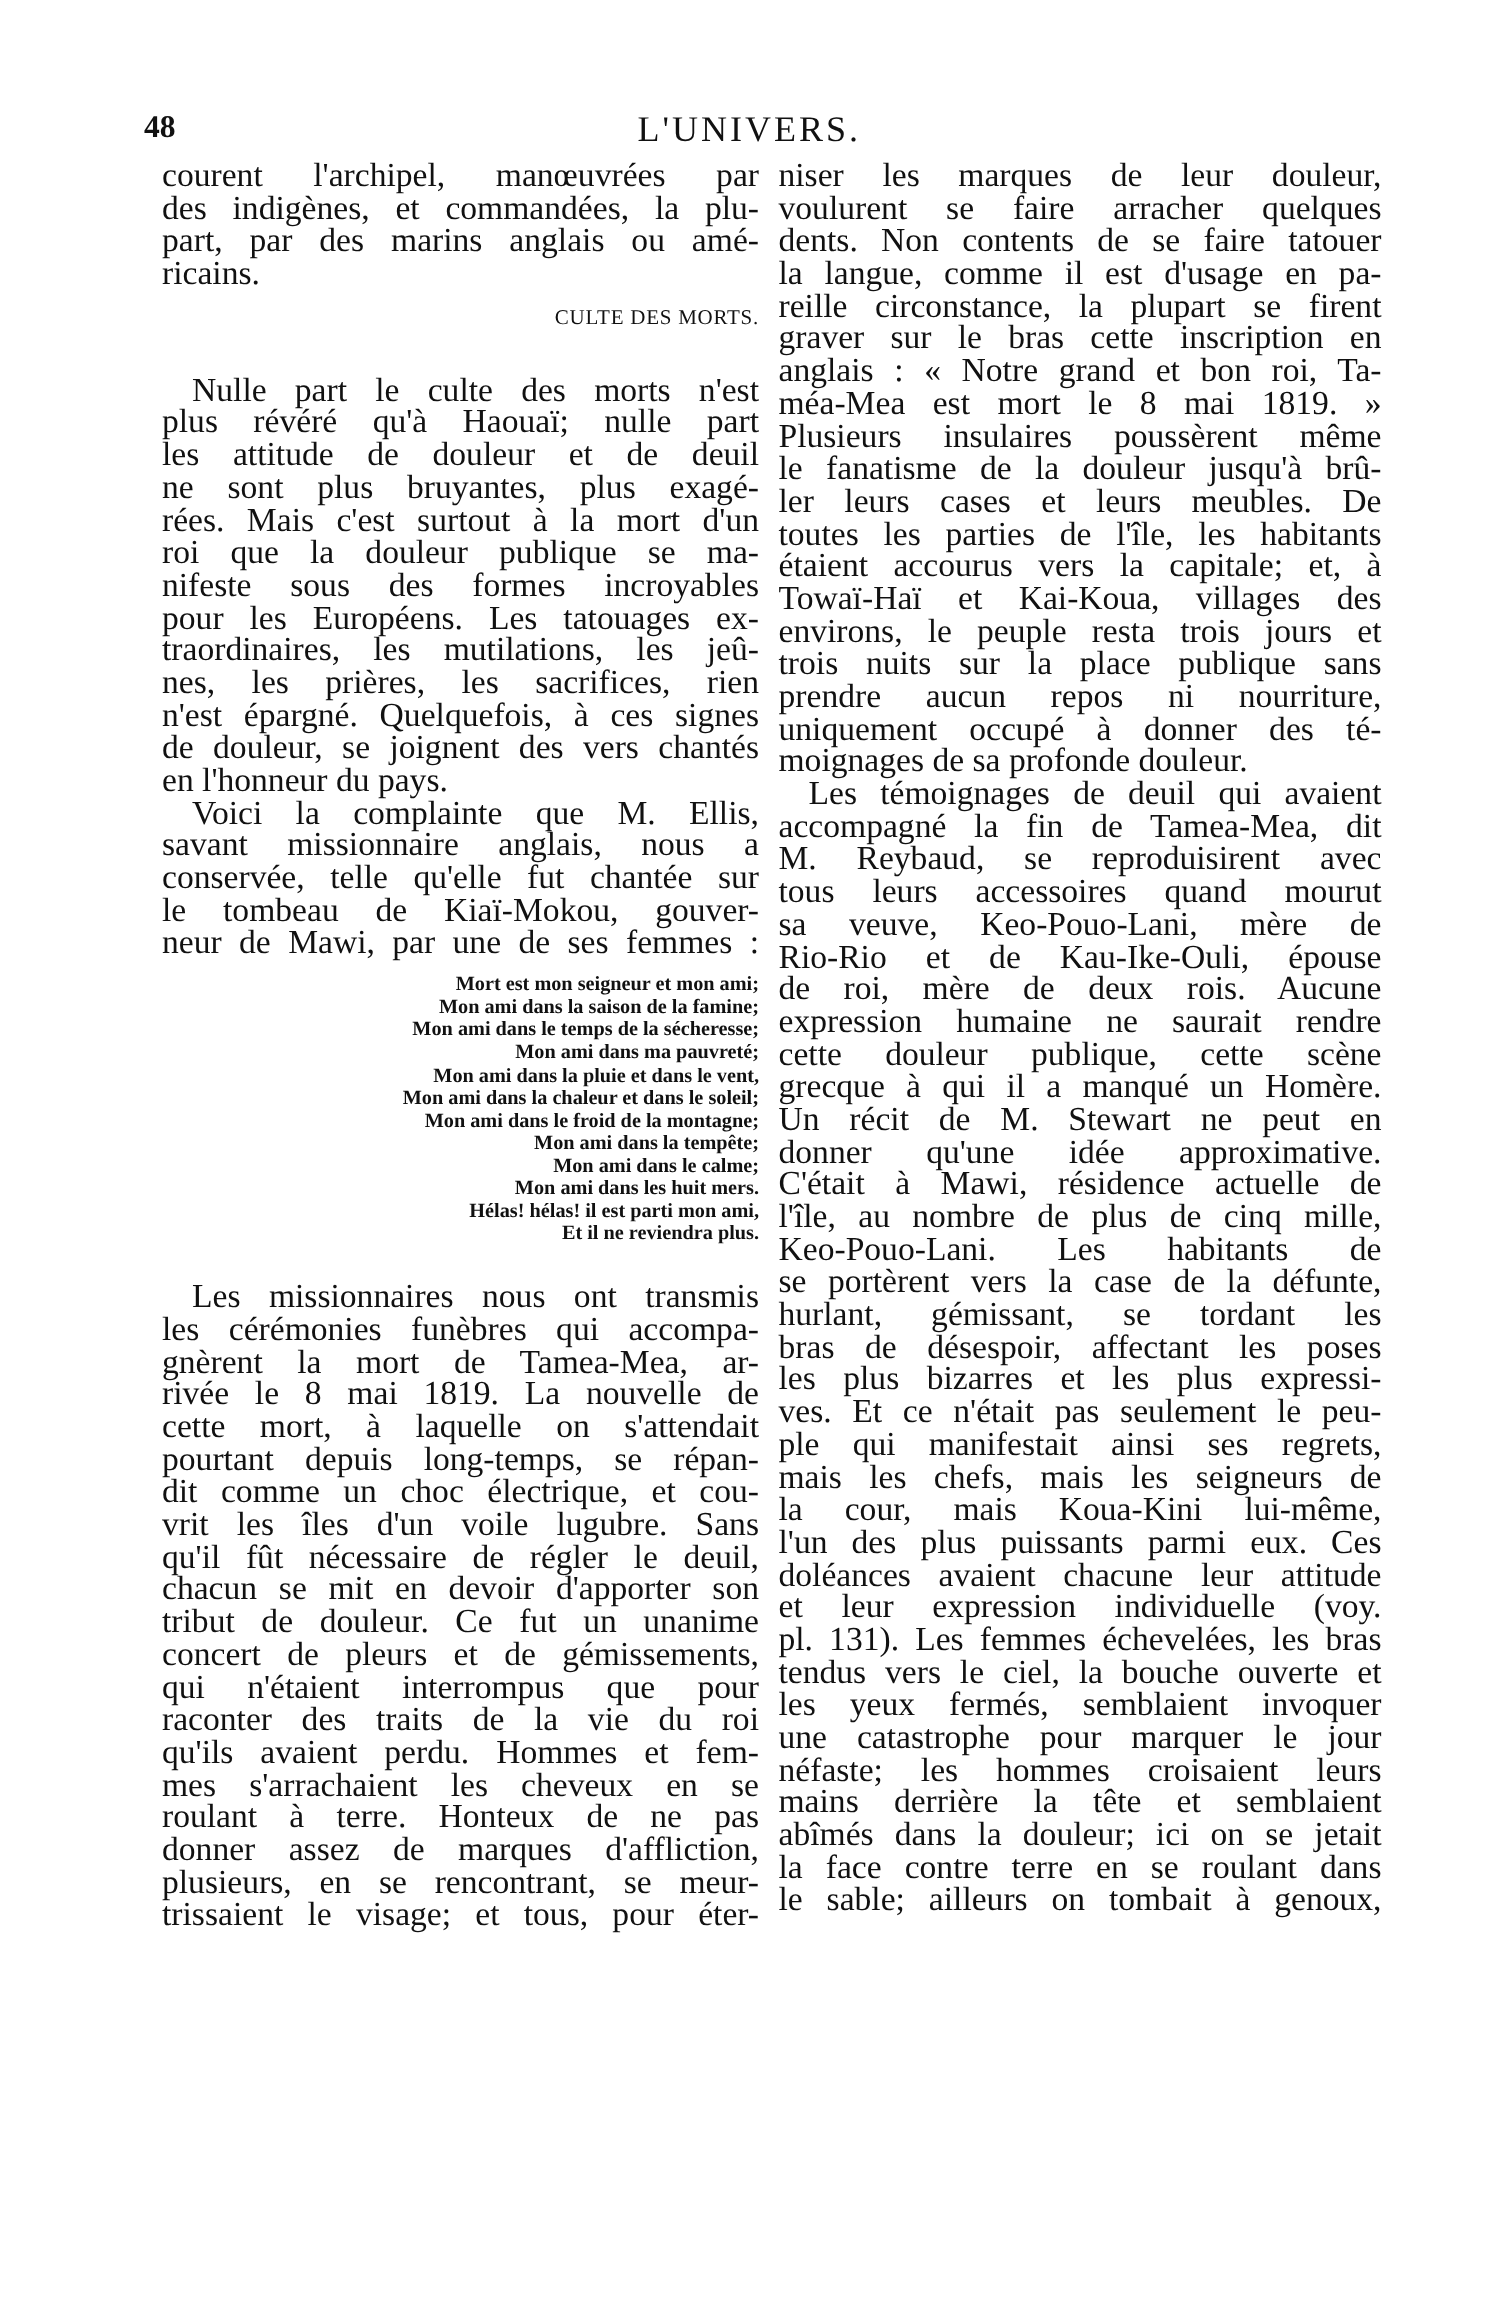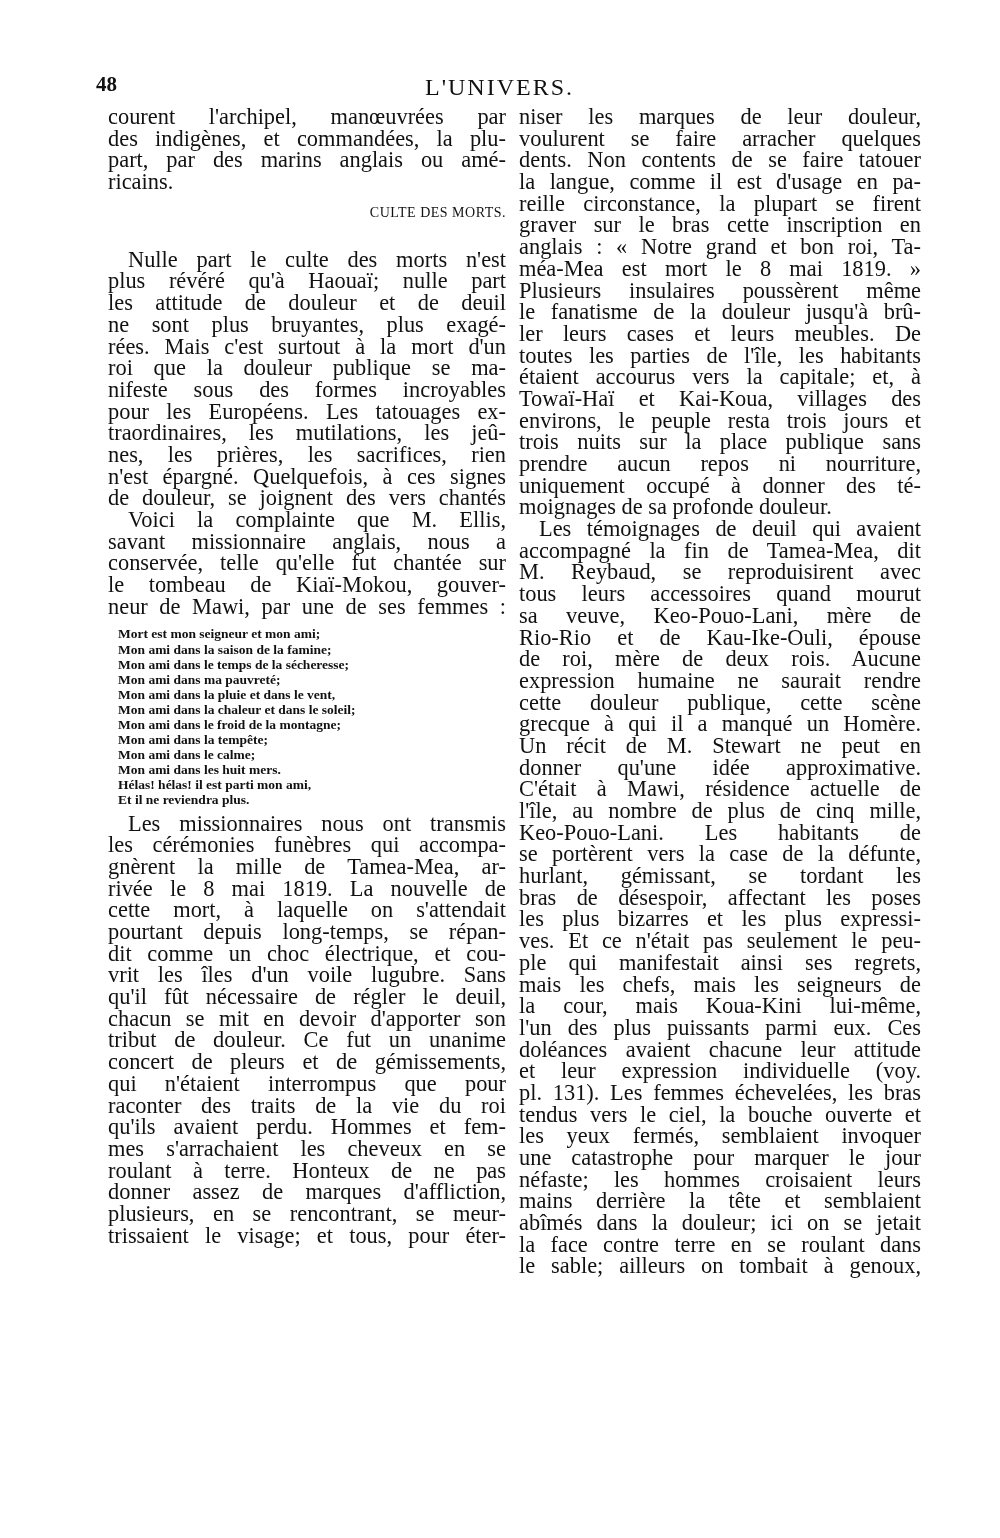--- a/index.html
+++ b/index.html
@@ -9,21 +9,21 @@
   .running-head { position: absolute; left: 425px; top: 74px; font-size: 24px; letter-spacing: 2px; }
   .col { position: absolute; top: 106px; }
   .col-left { left: 108px; width: 398px; }
   .col-right { left: 519px; width: 402px; }
   .line { display: block; font-size: 22.4px; line-height: 21.7px; white-space: nowrap;
           text-align: justify; text-align-last: justify; height: 21.7px; overflow: visible; }
   .line.last { text-align-last: left; }
   .line.indent { padding-left: 20px; }
   .section-heading { display: block; text-align: right; font-size: 14px; letter-spacing: 0.5px;
                      margin-top: 12px; margin-bottom: 26px; height: 18px; }
-  .verse { display: block; padding-left: 10px; margin-top: 9px; margin-bottom: 5px; }
+  .verse { display: block; padding-left: 10px; margin-top: 9px; margin-bottom: 24px; text-align: right; }
   .verse-line { display: block; font-size: 13.5px; line-height: 15.1px; font-weight: bold;
                 white-space: nowrap; height: 15.1px; }
 </style>
 </head>
 <body>
 
 <div>
   <div class="page-number">48</div>
   <div class="running-head">L'UNIVERS.</div>
 
@@ -41,20 +41,21 @@
         <span class="line">les attitude de douleur et de deuil</span>
         <span class="line">ne sont plus bruyantes, plus exagé-</span>
         <span class="line">rées. Mais c'est surtout à la mort d'un</span>
         <span class="line">roi que la douleur publique se ma-</span>
         <span class="line">nifeste sous des formes incroyables</span>
         <span class="line">pour les Européens. Les tatouages ex-</span>
         <span class="line">traordinaires, les mutilations, les jeû-</span>
         <span class="line">nes, les prières, les sacrifices, rien</span>
         <span class="line">n'est épargné. Quelquefois, à ces signes</span>
         <span class="line">de douleur, se joignent des vers chantés</span>
+        <span class="line last">en l'honneur du pays.</span>
       </div>
     <div id="lp2">
         <span class="line indent">Voici la complainte que M. Ellis,</span>
         <span class="line">savant missionnaire anglais, nous a</span>
         <span class="line">conservée, telle qu'elle fut chantée sur</span>
         <span class="line">le tombeau de Kiaï-Mokou, gouver-</span>
         <span class="line">neur de Mawi, par une de ses femmes :</span>
       </div>
     <div class="verse" id="verse">
         <span class="verse-line">Mort est mon seigneur et mon ami;</span>
@@ -66,21 +67,21 @@
         <span class="verse-line">Mon ami dans le froid de la montagne;</span>
         <span class="verse-line">Mon ami dans la tempête;</span>
         <span class="verse-line">Mon ami dans le calme;</span>
         <span class="verse-line">Mon ami dans les huit mers.</span>
         <span class="verse-line">Hélas! hélas! il est parti mon ami,</span>
         <span class="verse-line">Et il ne reviendra plus.</span>
       </div>
     <div id="lp3">
         <span class="line indent">Les missionnaires nous ont transmis</span>
         <span class="line">les cérémonies funèbres qui accompa-</span>
-        <span class="line">gnèrent la mille de Tamea-Mea, ar-</span>
+        <span class="line">gnèrent la mort de Tamea-Mea, ar-</span>
         <span class="line">rivée le 8 mai 1819. La nouvelle de</span>
         <span class="line">cette mort, à laquelle on s'attendait</span>
         <span class="line">pourtant depuis long-temps, se répan-</span>
         <span class="line">dit comme un choc électrique, et cou-</span>
         <span class="line">vrit les îles d'un voile lugubre. Sans</span>
         <span class="line">qu'il fût nécessaire de régler le deuil,</span>
         <span class="line">chacun se mit en devoir d'apporter son</span>
         <span class="line">tribut de douleur. Ce fut un unanime</span>
         <span class="line">concert de pleurs et de gémissements,</span>
         <span class="line">qui n'étaient interrompus que pour</span>

